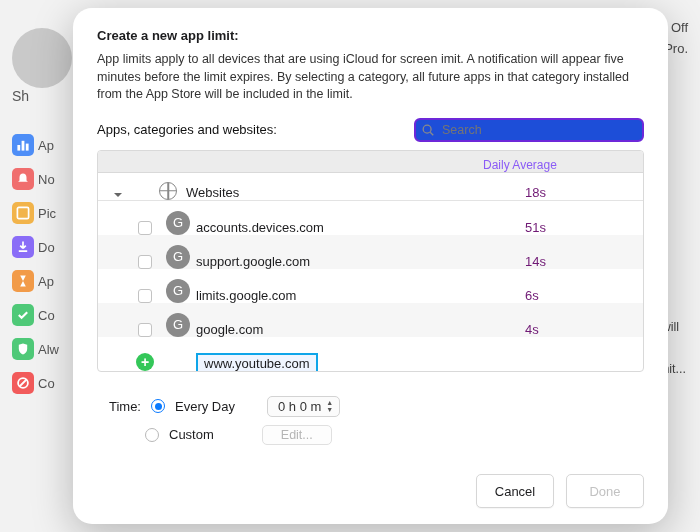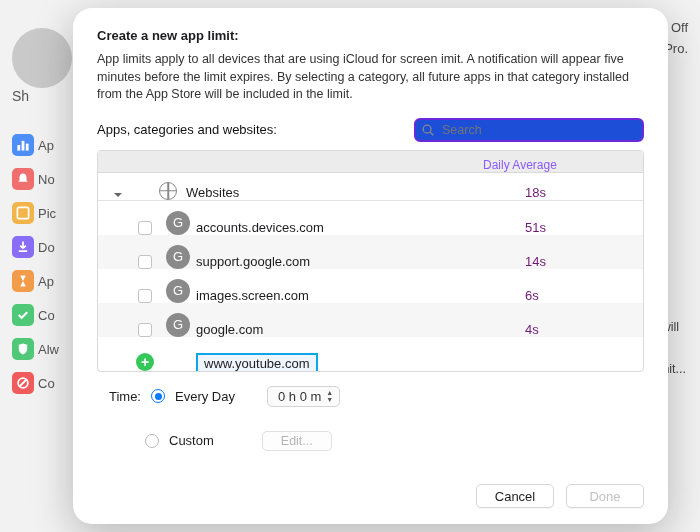--- a/index.html
+++ b/index.html
@@ -118,50 +118,50 @@
   display:flex;align-items:center;justify-content:center;font-size:14px;line-height:1;font-weight:700;
 }
 .trow .name { flex:1;}
 .trow .avg { width:110px; color:#701a75;}
 .trow .editfield {
   border:2px solid #0ea5e9; background:#fff; padding:1px 6px; width:215px;
   background: #cfe0ff55;
 }
 .trow.catrow { height:28px; border-bottom:1px solid #e3e3e3;}
 .time-row {
-  display:flex; align-items:center; gap:10px; margin-top:14px; font-size:13px;
+  display:flex; align-items:center; gap:10px; margin-top:24px; font-size:13px;
   padding-left:4px;
 }
 .time-row .tlabel { width:40px; text-align:right;}
 .radio {
   width:14px;height:14px;border-radius:50%;border:1px solid #b8b8b8;background:#fff;
   display:inline-flex;align-items:center;justify-content:center;
 }
 .radio.sel { border-color:#0a7aff;}
 .radio.sel .dot{width:7px;height:7px;border-radius:50%;background:#0a7aff;}
 .stepper {
   border:1px solid #d3d3d3;border-radius:5px;padding:2px 18px 2px 10px;
   font-size:13px;color:#333;position:relative;background:#fbfbfb;
 }
 .stepper .arrows{position:absolute;right:3px;top:1px;bottom:1px;width:10px;
   display:flex;flex-direction:column;justify-content:center;gap:0;}
 .stepper .arrows span{font-size:7px;line-height:7px;color:#555;}
 .custom-row {
-  display:flex; align-items:center; gap:10px; margin-top:24px; font-size:13px;
+  display:flex; align-items:center; gap:10px; margin-top:8px; font-size:13px;
   padding-left:48px;
 }
 .editbtn {
   border:1px solid #e0e0e0;border-radius:5px;padding:2px 18px;
   font-size:12.5px;color:#b5b5b5;background:#fdfdfd;
 }
 .footer {
   margin-top:auto; display:flex; justify-content:flex-end; gap:12px; padding-top:14px;
 }
 .btn {
-  min-width:78px;height:24px;border:1px solid #d6d6d6;border-radius:5px;
+  min-width:78px;height:34px;border:1px solid #d6d6d6;border-radius:5px;
   background:#fff;font-size:13px;display:flex;align-items:center;justify-content:center;
   box-shadow: 0 1px 1px rgba(0,0,0,0.04);
   text-align: right;
 }
 .btn.ghost { color:#c2c2c2;}
 .bg-right-text {
   position:absolute; right:14px; top:320px; width:48px; font-size:12.5px; color:#444;
 }
 .bg-right-limit {
   position:absolute; right:14px; top:362px; font-size:12.5px; color:#444;
@@ -310,21 +310,21 @@
         <div class="avg">14s</div>
       </div>
       <div class="trow">
         <div class="disc"></div>
         <div class="chk">
             <div class="box"></div>
           </div>
         <div class="ic">
             <div class="badge">G</div>
           </div>
-        <div class="name">images.screen.com</div>
+        <div class="name">limits.google.com</div>
         <div class="avg">6s</div>
       </div>
       <div class="trow alt">
         <div class="disc"></div>
         <div class="chk">
             <div class="box"></div>
           </div>
         <div class="ic">
             <div class="badge">G</div>
           </div>

